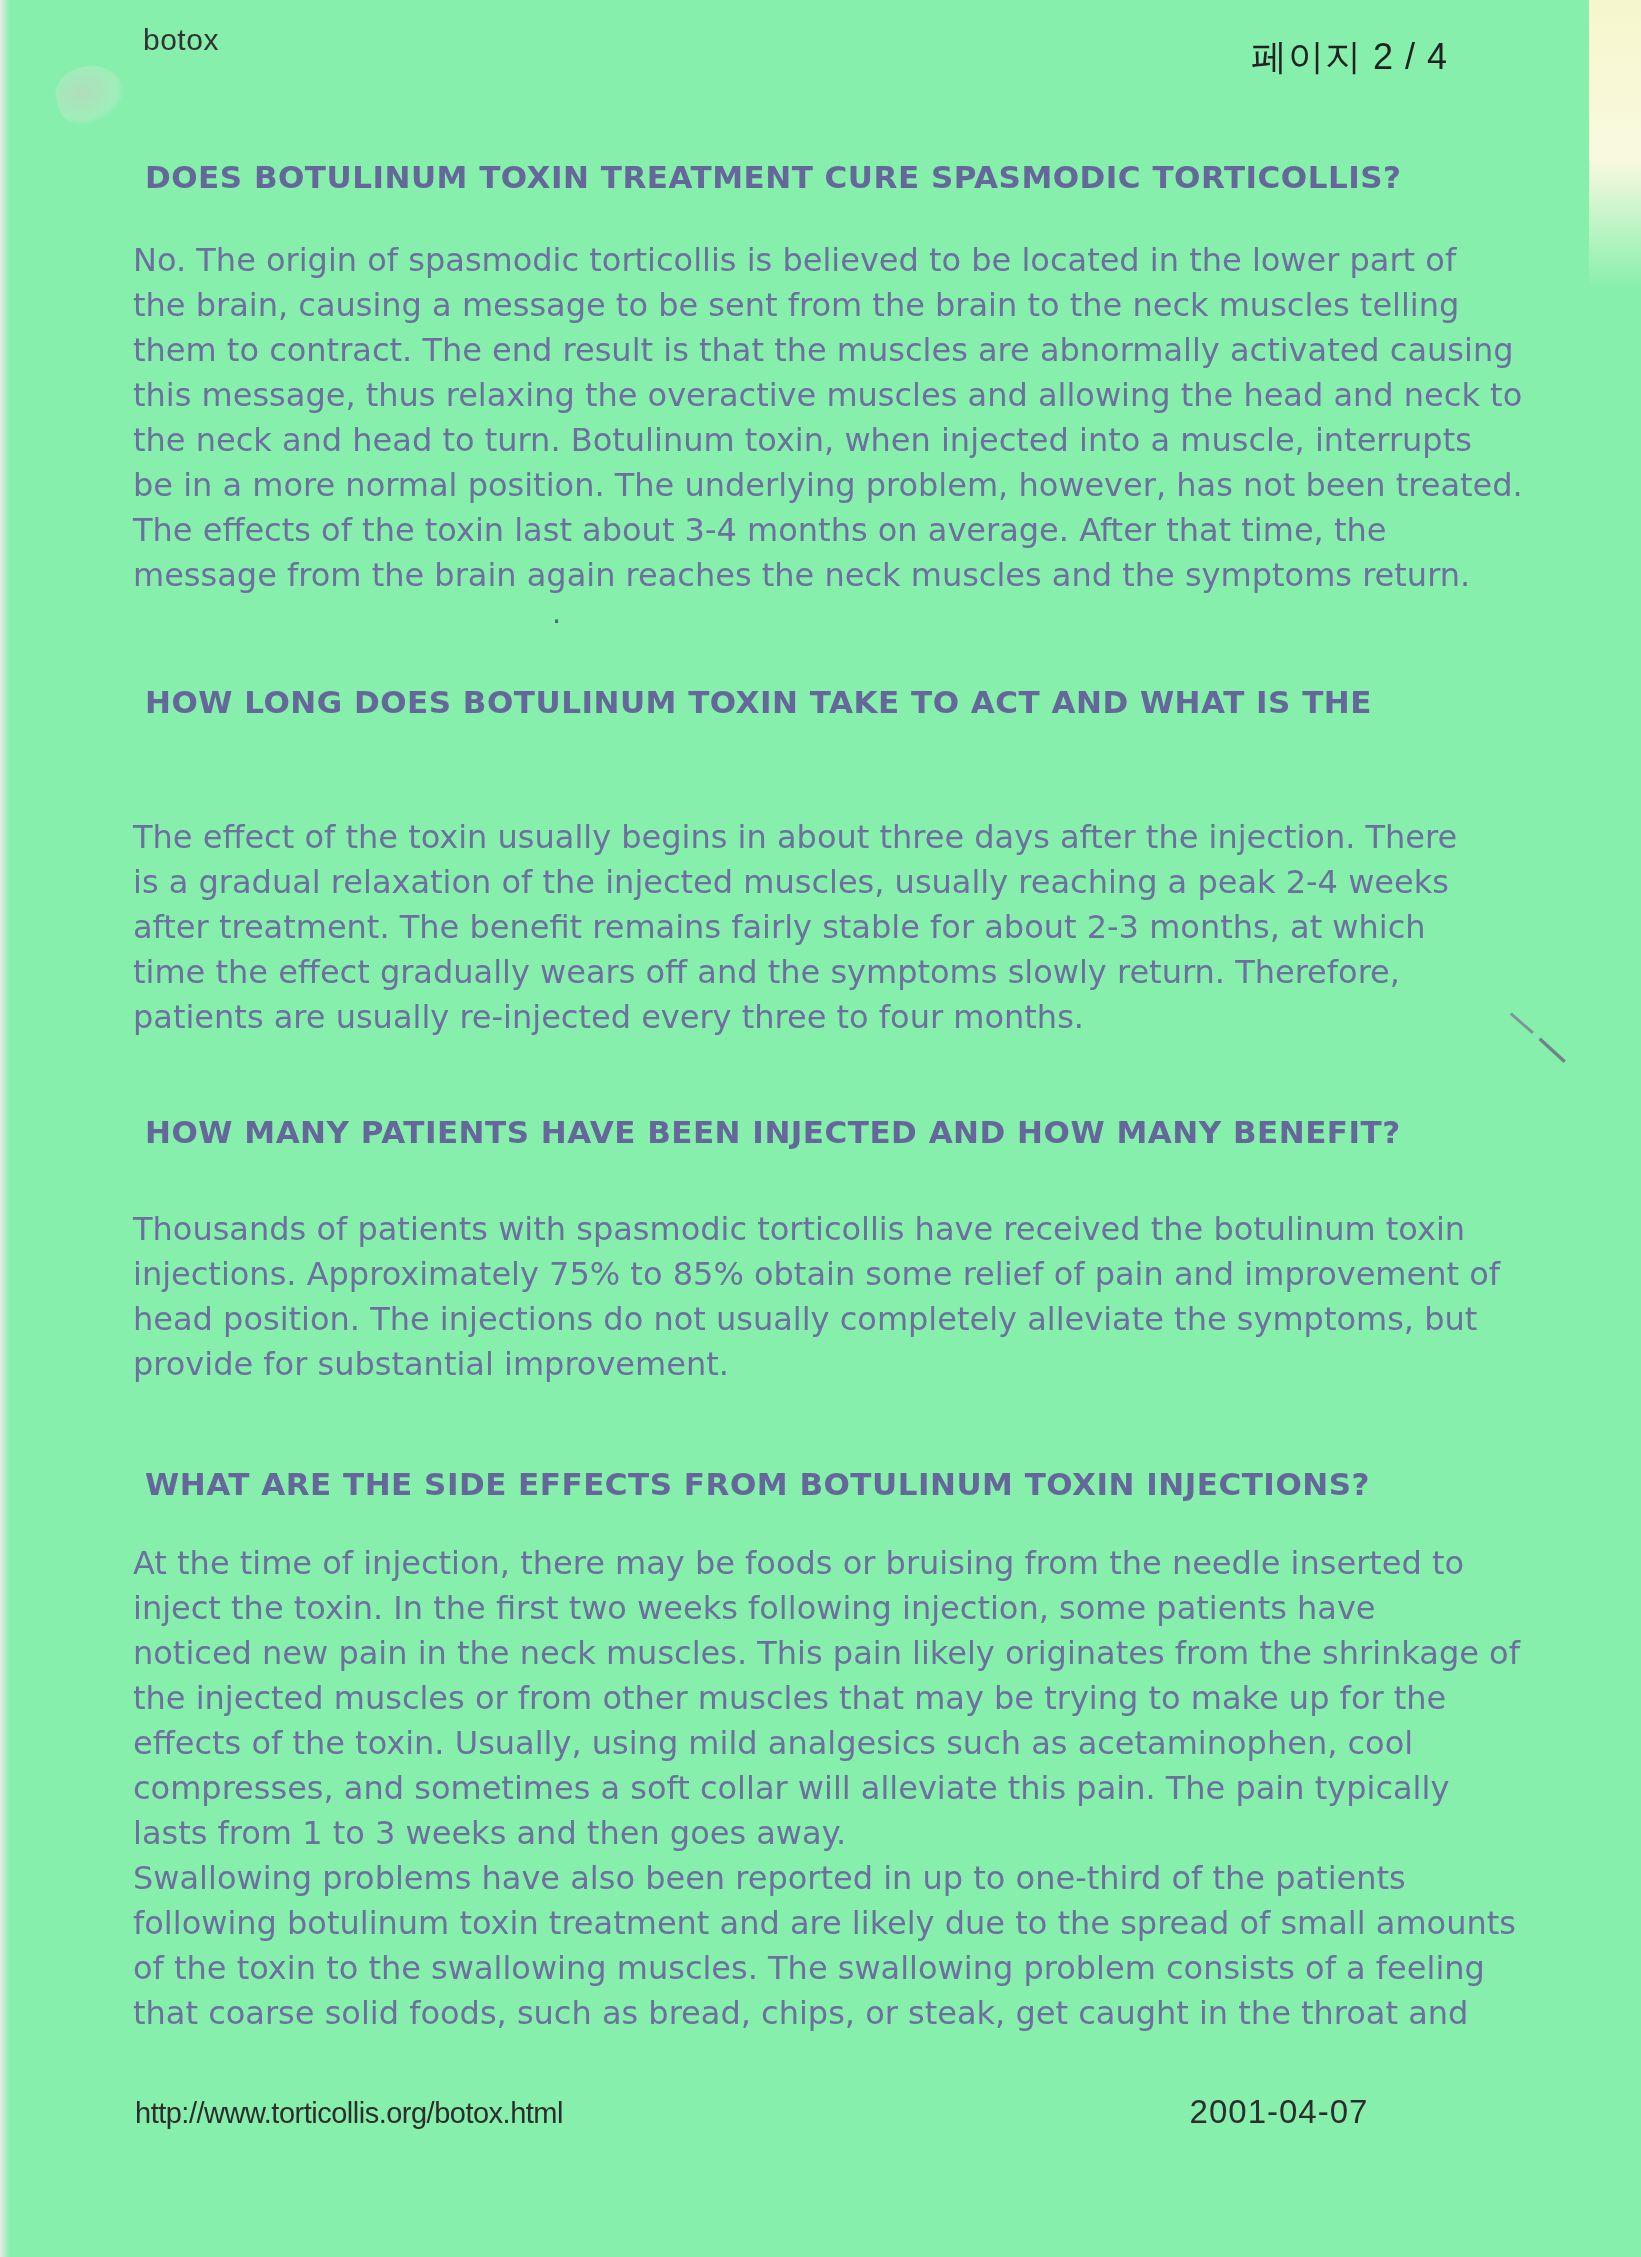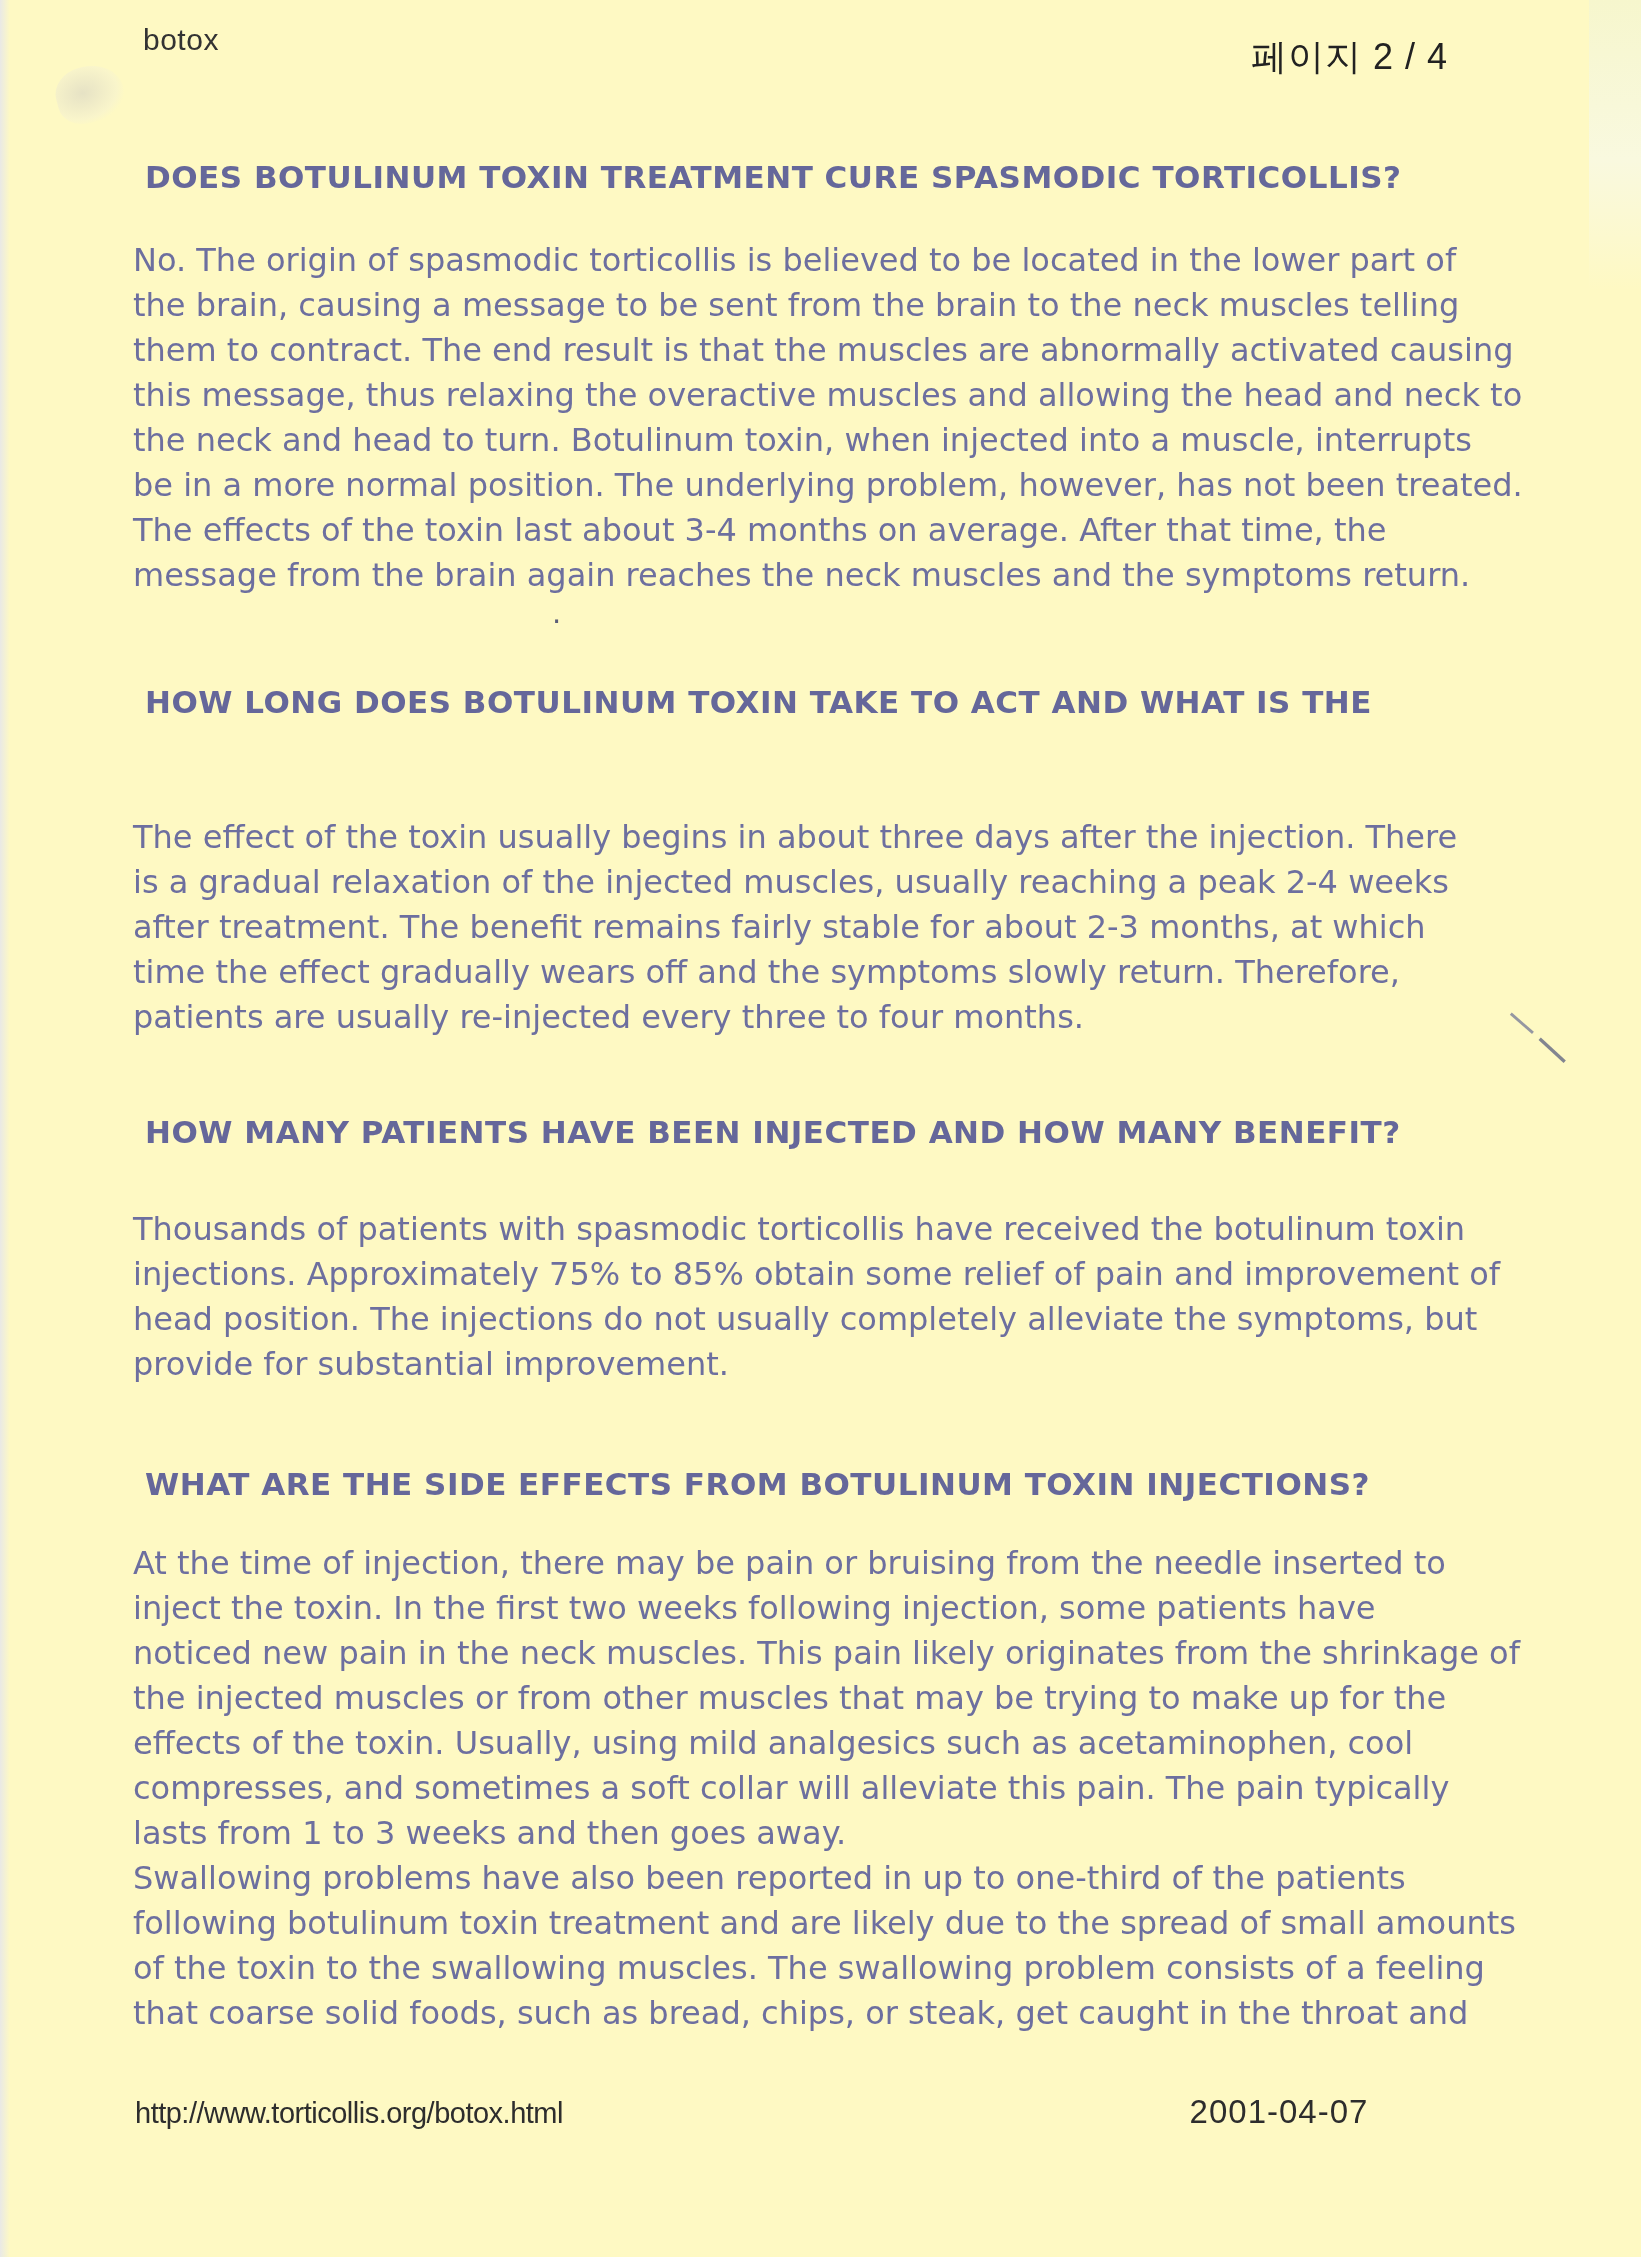--- a/index.html
+++ b/index.html
@@ -1,18 +1,18 @@
 <!DOCTYPE html>
 <html><head>
 <meta charset="utf-8">
 <style>
   html,body{margin:0;padding:0;background:#ffffff;}
   .page{
     position:relative;width:1641px;height:2257px;overflow:hidden;
-    background:#fef9c3;
+    background:#86efac;
     font-family:"DejaVu Sans",sans-serif;
   }
   
   .edge-left{
     position:absolute;left:0;top:0;width:9.7px;height:2257px;
     background:linear-gradient(90deg,#e9e9e6,rgba(255,255,255,0));
   }
   
   .note-edge{
     position:absolute;right:0;top:0;width:52px;height:290px;
@@ -104,21 +104,21 @@
       <div class="tline">Thousands of patients with spasmodic torticollis have received the botulinum toxin</div>
       <div class="tline">injections.  Approximately 75% to 85% obtain some relief of pain and improvement of</div>
       <div class="tline">head position.  The injections do not usually completely alleviate the symptoms, but</div>
       <div class="tline">provide for substantial improvement.</div>
     </div>
 
   <div class="heading" style="top:1458px">
       <div class="tline">WHAT ARE THE SIDE EFFECTS FROM BOTULINUM TOXIN INJECTIONS?</div>
     </div>
   <div class="para" style="top:1541px">
-      <div class="tline">At the time of injection, there may be pain or bruising from the needle inserted to</div>
+      <div class="tline">At the time of injection, there may be foods or bruising from the needle inserted to</div>
       <div class="tline">inject the toxin.  In the first two weeks following injection, some patients have</div>
       <div class="tline">noticed new pain in the neck muscles.  This pain likely originates from the shrinkage of</div>
       <div class="tline">the injected muscles or from other muscles that may be trying to make up for the</div>
       <div class="tline">effects of the toxin.  Usually, using mild analgesics such as acetaminophen, cool</div>
       <div class="tline">compresses, and sometimes a soft collar will alleviate this pain.  The pain typically</div>
       <div class="tline">lasts from 1 to 3 weeks and then goes away.</div>
       <div class="tline">Swallowing problems have also been reported in up to one-third of the patients</div>
       <div class="tline">following botulinum toxin treatment and are likely due to the spread of small amounts</div>
       <div class="tline">of the toxin to the swallowing muscles.  The swallowing problem consists of a feeling</div>
       <div class="tline">that coarse solid foods, such as bread, chips, or steak, get caught in the throat and</div>

